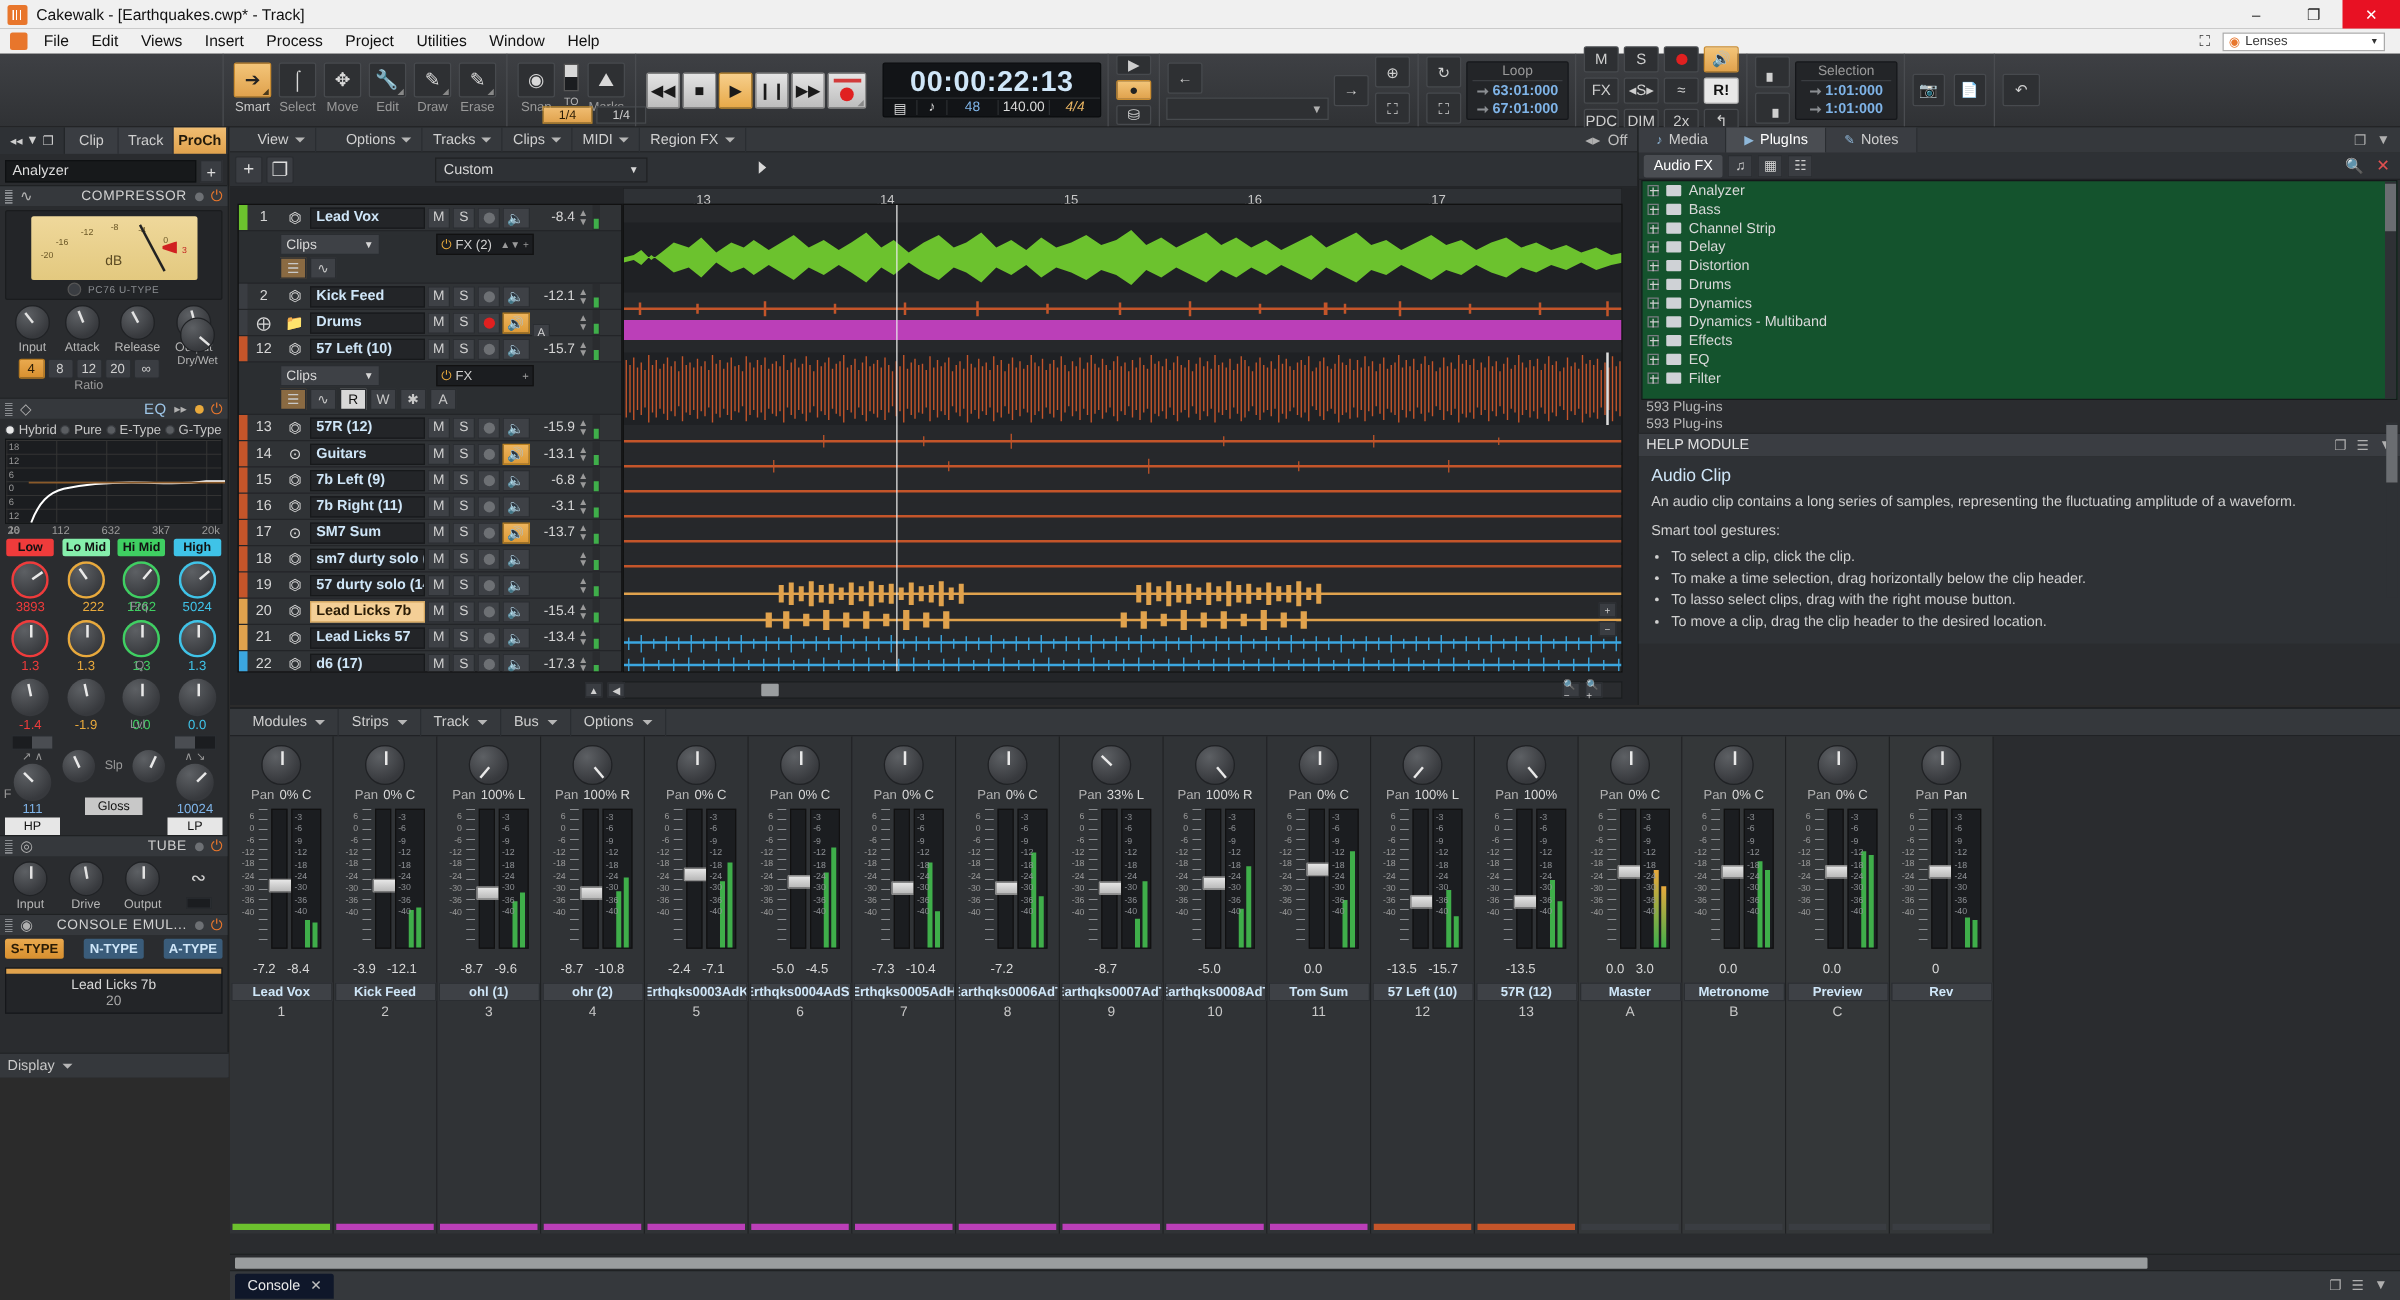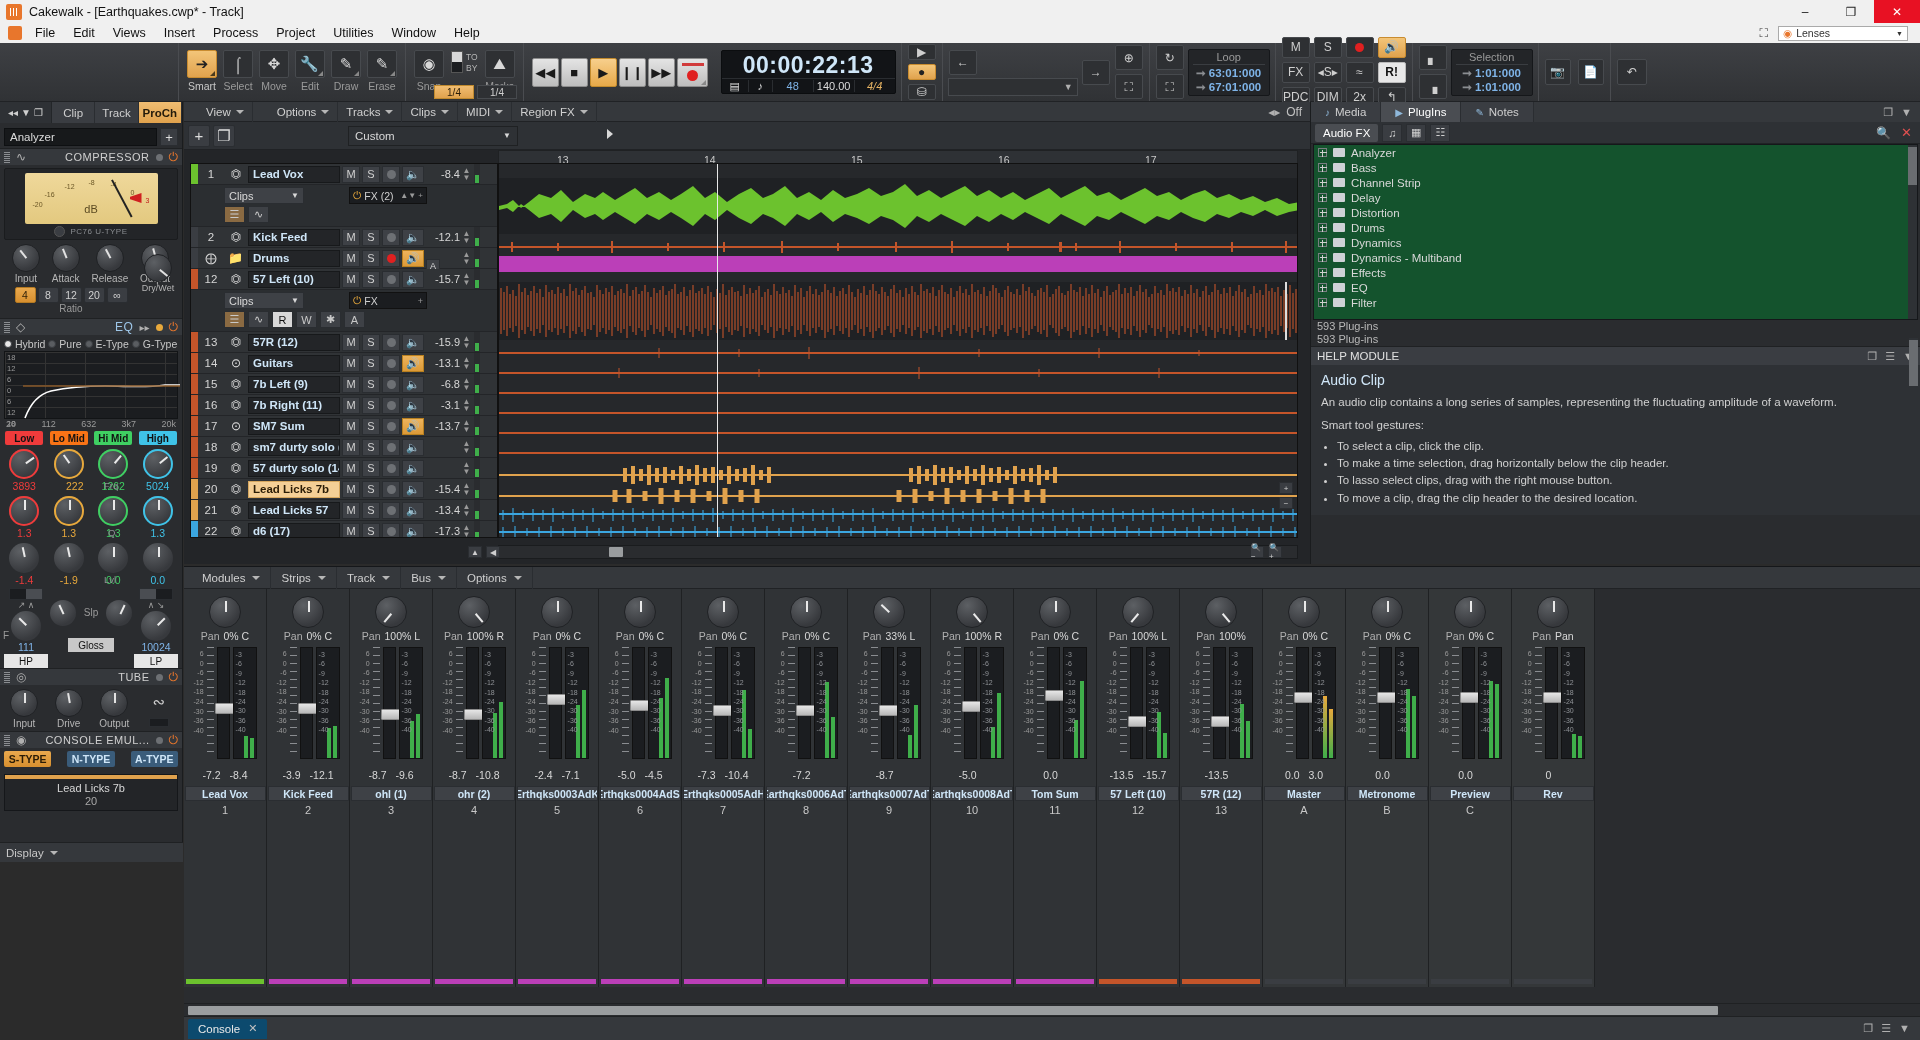--- a/index.html
+++ b/index.html
@@ -299,21 +299,21 @@
   .mbar.b2{margin-right:2px;}
   .dbrow{display:flex;gap:9px;margin-top:4px;font-size:10.5px;color:#d8d8d8;}
   .stripname{margin-top:5px;width:81px;height:15px;background:#3e4146;border:1px solid #2a2d31;
     display:flex;align-items:center;justify-content:center;font-size:10.5px;color:#cfe6f8;font-weight:bold;
     white-space:nowrap;overflow:hidden;}
   .stripnum{margin-top:3px;font-size:11px;color:#c8c8c8;}
   .stripcolor{position:absolute;left:2px;right:2px;bottom:3px;height:5px;}
 
   .console-tab{position:absolute;left:184px;bottom:0;width:1736px;height:24px;background:#35383c;
     display:flex;align-items:center;border-top:1px solid #1f2123;}
-  .ctab{height:20px;margin-left:4px;padding:0 10px;background:#0c4a6e;color:#e8e8e8;font-size:11.5px;
+  .ctab{height:20px;margin-left:4px;padding:0 10px;background:#0f172a;color:#e8e8e8;font-size:11.5px;
     display:flex;align-items:center;gap:8px;border-radius:2px 2px 0 0;}
   .ctab .x{font-size:11px;color:#c0c0c0;}
   .con-hscroll{position:absolute;left:184px;bottom:24px;width:1736px;height:13px;background:#2a2c2f;
     border-top:1px solid #1f2123;display:flex;align-items:center;}
   .con-thumb{height:9px;background:#9a9d9f;border-radius:1px;margin-left:4px;width:1530px;}
 
   .zoomctl{position:absolute;right:4px;display:flex;gap:3px;align-items:center;}
   .zb{width:14px;height:12px;background:#3a3d42;border:1px solid #2a2d31;display:flex;
     align-items:center;justify-content:center;font-size:8px;color:#cfcfcf;}
 </style>
@@ -382,21 +382,21 @@
         <div class="lb">Erase</div>
       </div>
     </div>
 
     <div class="tgroup">
       <div class="tool">
         <div class="bx">◉</div>
         <div class="lb">Snap</div>
       </div>
       <div style="display:flex;flex-direction:column;align-items:flex-start;margin:0 4px;height:44px;justify-content:flex-start;gap:1px;padding-top:1px;">
-        <div style="display:flex;gap:3px;align-items:center;">
+        <div style="display:flex;gap:3px;align-items:center;flex-direction:column;">
           <div style="width:12px;height:22px;background:linear-gradient(#d8d8d8 0 50%,#1b1d20 50% 100%);border:1px solid #555;"></div>
           <div style="display:flex;flex-direction:column;gap:1px;">
             <div style="font-size:8.5px;color:#b5b5b5;">TO</div>
             <div style="font-size:8.5px;color:#b5b5b5;">BY</div>
           </div>
         </div>
       </div>
       <div class="tool">
         <div class="bx">⛰</div>
         <div class="lb">Marks</div>
@@ -671,21 +671,21 @@
       <span>632</span>
       <span>3k7</span>
       <span>20k</span>
     </div>
 
     <div class="bandrow">
       <div class="band">
         <div class="bandtag" style="background:#ef3b3b;">Low</div>
       </div>
       <div class="band">
-        <div class="bandtag" style="background:#f97316;">Lo Mid</div>
+        <div class="bandtag" style="background:#86efac;">Lo Mid</div>
       </div>
       <div class="band">
         <div class="bandtag" style="background:#3fcf62;">Hi Mid</div>
       </div>
       <div class="band">
         <div class="bandtag" style="background:#3fc3e8;">High</div>
       </div>
     </div>
 
     <div class="bandrow" style="position:relative;">

